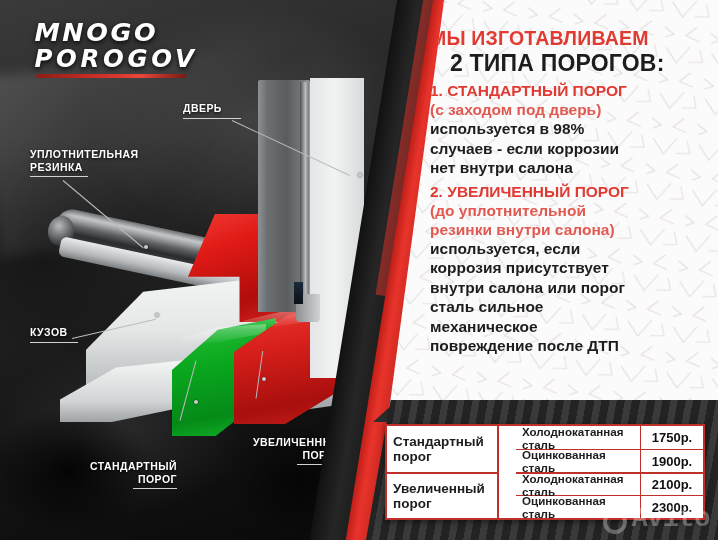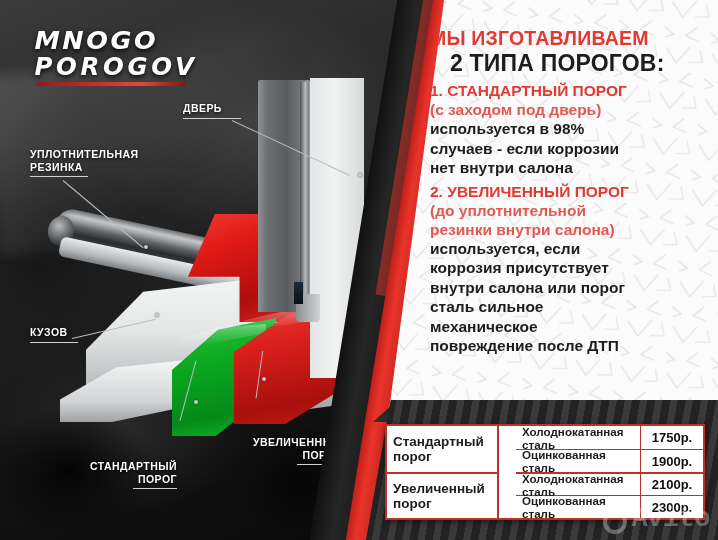--- a/index.html
+++ b/index.html
@@ -231,21 +231,21 @@
     flex:1; font-size:11.6px; color:#1d1d1d; padding-left:6px;
     border-right:1.5px solid #c0302a; height:100%;
     display:flex; align-items:center;
   }
   .pt-price{
     width:62px; font-size:13px; color:#101010; text-align:left;
     display:flex; align-items:center; justify-content:center; height:100%;
   }
 
   
-  .logo{ position:absolute; left:36px; top:28px; }
+  .logo{ position:absolute; left:36px; top:20px; }
   .logo-1, .logo-2{
     color:#fff; font-weight:bold; font-style:italic;
     letter-spacing:2.5px; line-height:1;
     text-shadow:0 2px 5px rgba(0,0,0,.9);
     font-family:"DejaVu Sans", sans-serif;
     transform:scaleX(1.02);
   }
   .logo-1{ font-size:25px; }
   .logo-2{ font-size:24px; margin-top:2px; letter-spacing:3.6px; }
   .logo-bar{

